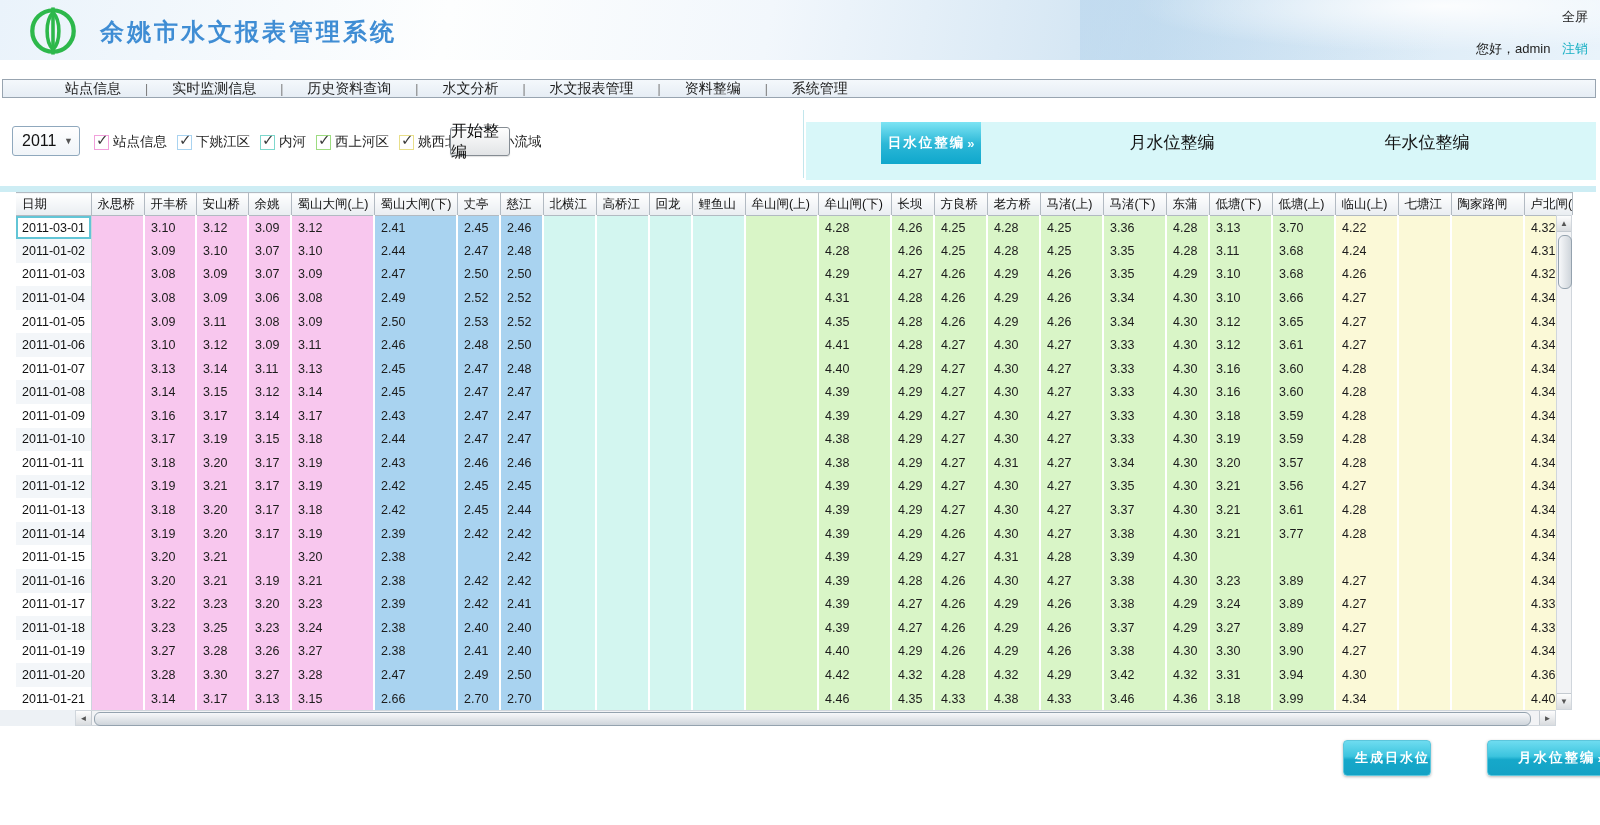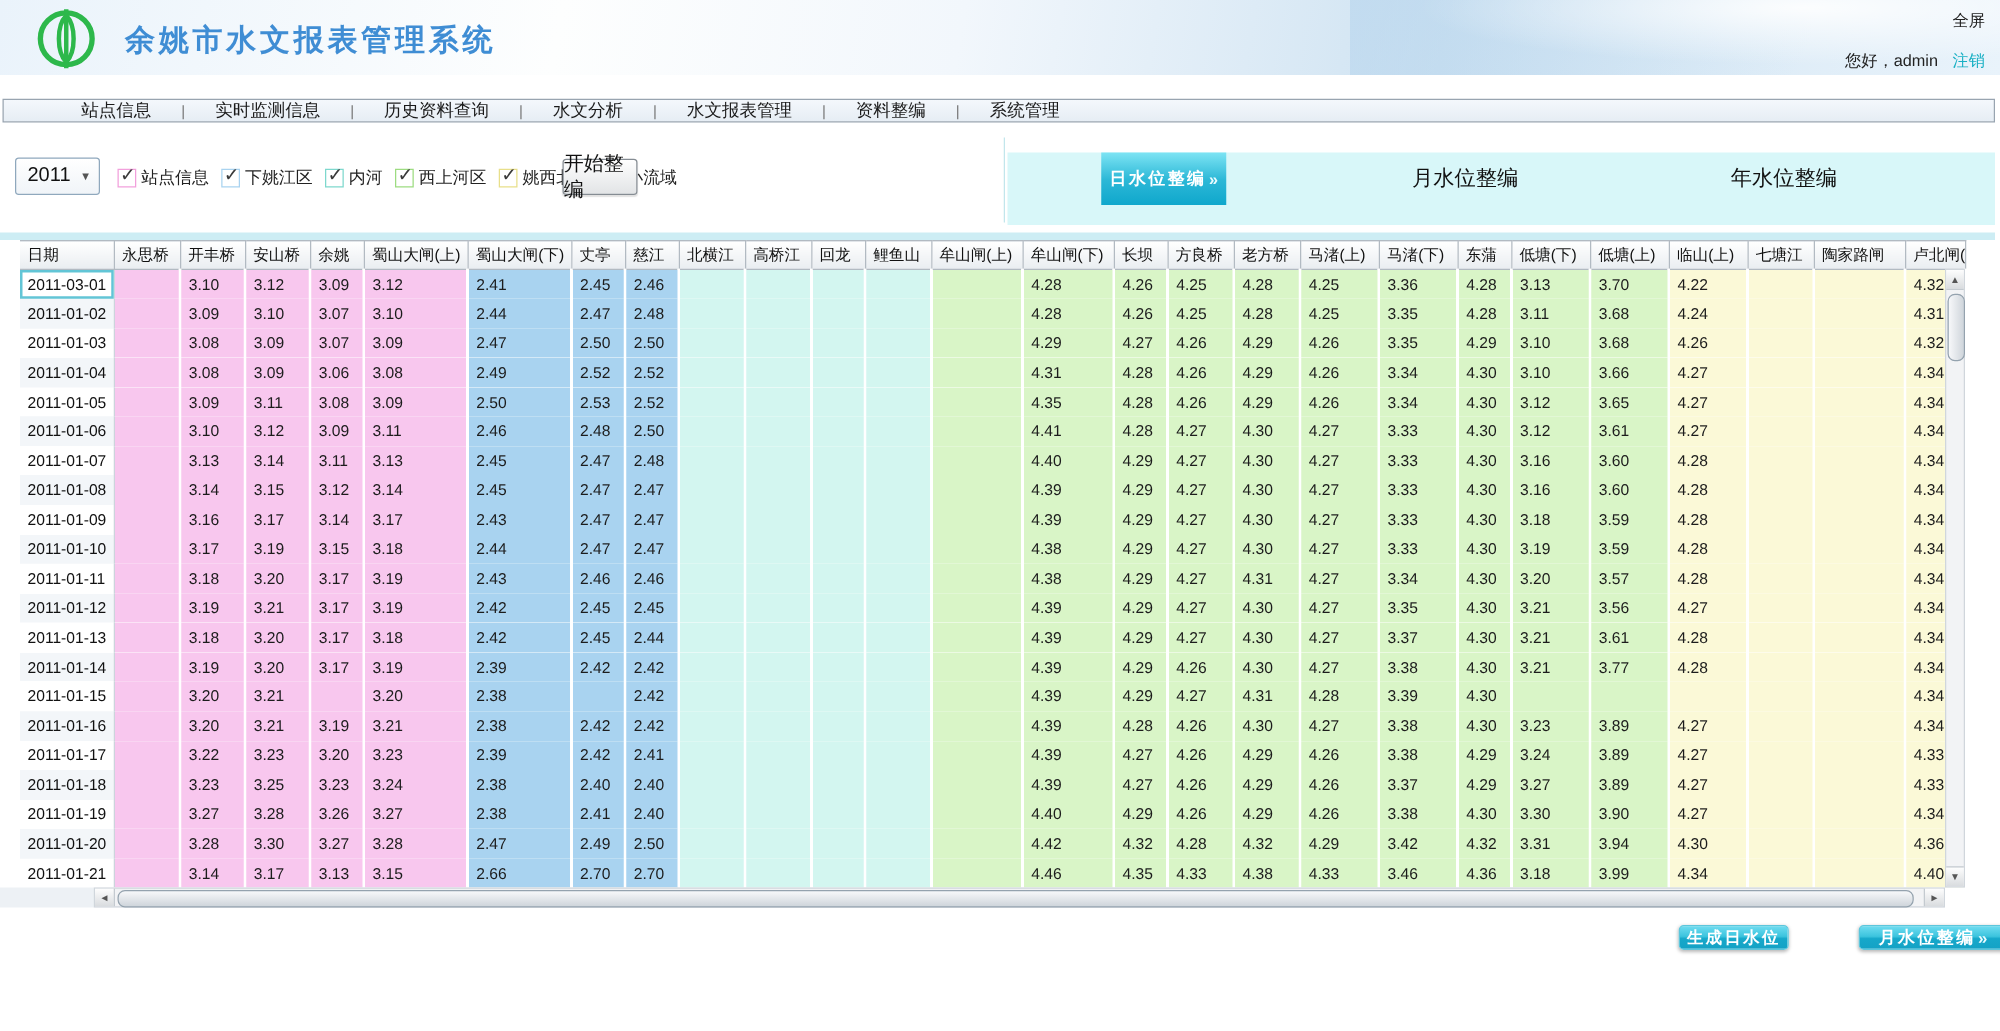--- a/index.html
+++ b/index.html
@@ -84,23 +84,23 @@
   #hscroll{position:absolute;left:75px;top:710px;width:1481px;height:16px;background:#f2f3f5;
     border:1px solid #d0d6dc;box-sizing:border-box;}
   .hbtn{position:absolute;top:0;width:15px;height:14px;background:linear-gradient(#fdfdfd,#d9dcdf);
     display:flex;align-items:center;justify-content:center;font-size:8px;color:#555;cursor:pointer;}
   #hs-left{left:0;border-right:1px solid #c4cad0;}
   #hs-right{right:0;border-left:1px solid #c4cad0;}
   #hs-thumb{position:absolute;left:18px;right:24px;top:1px;height:12px;border:1px solid #94a2ae;border-radius:6px;
     background:linear-gradient(#f7f8fa,#cfd5db);cursor:pointer;}
 
   
-  .cybtn{position:absolute;top:740px;height:20px;box-sizing:border-box;border:1px solid #5cc6dc;border-radius:4px;
+  .cybtn{position:absolute;top:740px;height:36px;box-sizing:border-box;border:1px solid #5cc6dc;border-radius:4px;
     background:linear-gradient(#6edcf0,#3cc4de 45%,#16a8ca 55%,#14a2c5);color:#fff;font-weight:bold;
-    display:flex;align-items:center;justify-content:center;letter-spacing:2px;cursor:pointer;
+    display:flex;align-items:center;justify-content:flex-end;letter-spacing:2px;cursor:pointer;
     box-shadow:0 1px 3px rgba(0,0,0,.28);}
   #btn-gen{left:1343px;width:88px;font-size:13px;}
   #btn-month{left:1487px;width:119px;font-size:13.5px;}
   .cybtn .arr{letter-spacing:0;margin-left:2px;color:#eafcff;font-weight:bold;}
   #footer{position:absolute;left:0;bottom:0;width:1600px;height:35px;background:#d8ebf8;
     display:flex;align-items:center;justify-content:center;font-size:14.5px;color:#1d1d1d;}
 </style>
 </head>
 <body>
 

